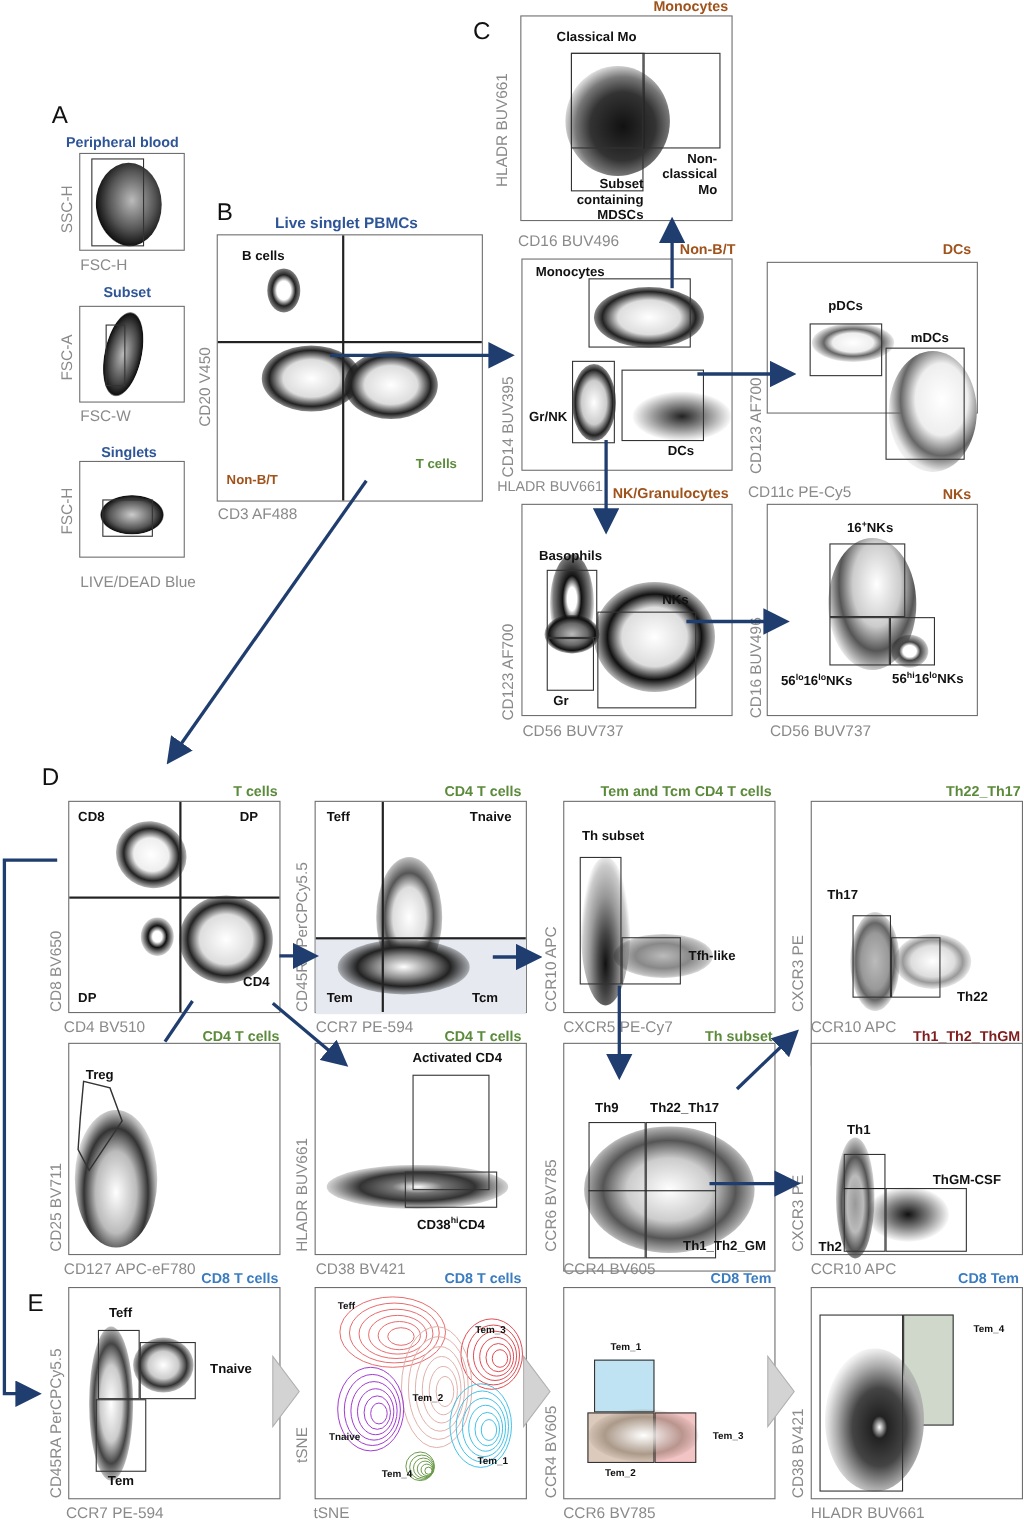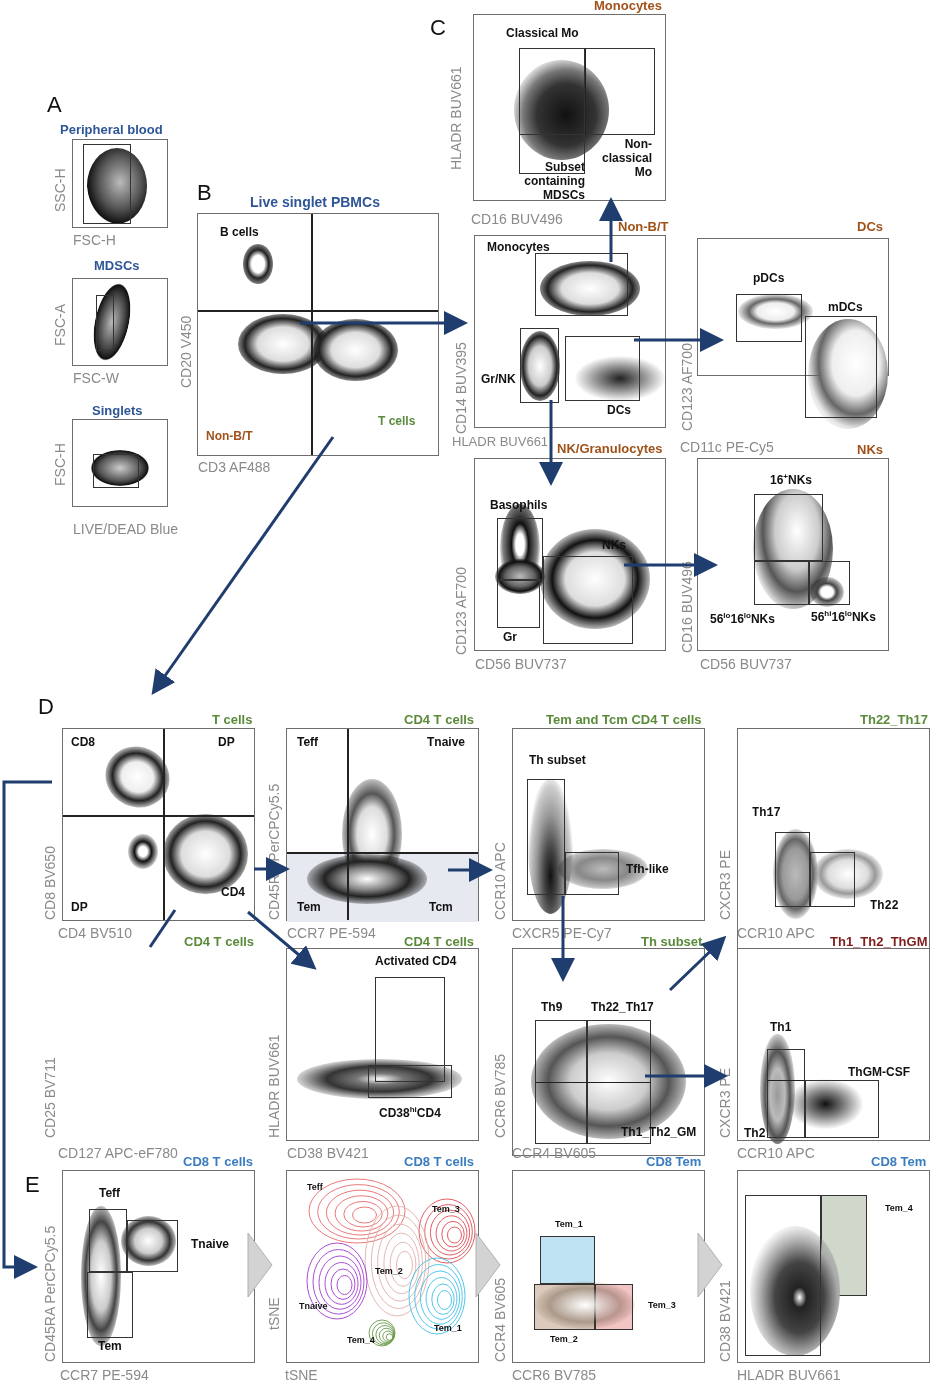--- a/index.html
+++ b/index.html
@@ -25,21 +25,21 @@
   <div class="panel-letter" style="left:47px;top:92px;">A</div>
 
   <div class="ptitle c-blue" style="left: 60px; top: 122px; color: rgb(46, 85, 151);">Peripheral blood</div>
   <div class="plot" style="left:72px;top:139px;width:96px;height:89px;">
     <div class="blob" style="left:14px;top:8px;width:60px;height:76px;background:radial-gradient(ellipse at 55% 45%,#bbb 0%,#555 45%,#111 70%,rgba(0,0,0,0) 72%);"></div>
     <div class="gate" style="left:10px;top:4px;width:48px;height:80px;"></div>
   </div>
   <div class="ylab" style="left: 52px; top: 212px; color: rgb(138, 138, 138);">SSC-H</div>
   <div class="xlab" style="left: 73px; top: 232px; color: rgb(138, 138, 138);">FSC-H</div>
 
-  <div class="ptitle c-blue" style="left: 94px; top: 258px; color: rgb(46, 85, 151);">MDSCs</div>
+  <div class="ptitle c-blue" style="left: 94px; top: 258px; color: rgb(46, 85, 151);">Subset</div>
   <div class="plot" style="left:72px;top:278px;width:96px;height:88px;">
     <div class="blob" style="left:22px;top:4px;width:34px;height:78px;background:radial-gradient(ellipse at 50% 50%,#bbb 0%,#444 50%,#111 68%,rgba(0,0,0,0) 72%);transform:rotate(12deg);"></div>
     <div class="gate" style="left:23px;top:16px;width:18px;height:56px;"></div>
   </div>
   <div class="ylab" style="left: 52px; top: 346px; color: rgb(138, 138, 138);">FSC-A</div>
   <div class="xlab" style="left: 73px; top: 370px; color: rgb(138, 138, 138);">FSC-W</div>
 
   <div class="ptitle c-blue" style="left: 92px; top: 403px; color: rgb(46, 85, 151);">Singlets</div>
   <div class="plot" style="left:72px;top:419px;width:96px;height:88px;">
     <div class="blob" style="left:18px;top:30px;width:58px;height:36px;background:radial-gradient(ellipse at 50% 50%,#ccc 0%,#555 50%,#111 68%,rgba(0,0,0,0) 72%);"></div>
@@ -172,32 +172,39 @@
     <div class="blob" style="left:45px;top:120px;width:90px;height:40px;background:radial-gradient(ellipse,#bbb 0%,#888 40%,rgba(0,0,0,0.25) 65%,rgba(0,0,0,0) 78%);"></div>
     <div class="gate" style="left:14px;top:50px;width:38px;height:116px;"></div>
     <div class="gate" style="left:52px;top:123px;width:54px;height:43px;"></div>
     <div class="glab" style="left:16px;top:25px;">Th subset</div>
     <div class="glab" style="left:113px;top:134px;">Tfh-like</div>
   </div>
   <div class="ylab" style="left: 492px; top: 920px; color: rgb(138, 138, 138);">CCR10 APC</div>
   <div class="xlab" style="left: 512px; top: 925px; color: rgb(138, 138, 138);">CXCR5 PE-Cy7</div>
 
   <div class="ptitle c-green" style="left: 860px; top: 712px; color: rgb(90, 138, 58);">Th22_Th17</div>
-  <div class="plot" style="left:737px;top:728px;width:193px;height:241px;font-family:Liberation Mono, monospace;">
+  <div class="plot" style="left:737px;top:728px;width:193px;height:241px;">
     <div class="blob" style="left:35px;top:100px;width:45px;height:90px;background:radial-gradient(ellipse,#bbb 0%,#999 40%,#666 55%,rgba(0,0,0,0.15) 70%,rgba(0,0,0,0) 80%);"></div>
     <div class="blob" style="left:75px;top:120px;width:70px;height:50px;background:radial-gradient(ellipse,#fff 0%,#ddd 40%,#999 55%,rgba(0,0,0,0.1) 70%,rgba(0,0,0,0) 80%);"></div>
     <div class="gate" style="left:37px;top:103px;width:35px;height:75px;"></div>
     <div class="gate" style="left:72px;top:123px;width:45px;height:55px;"></div>
     <div class="glab" style="left:14px;top:78px;">Th17</div>
     <div class="glab" style="left:132px;top:171px;">Th22</div>
   </div>
   <div class="ylab" style="left: 717px; top: 920px; color: rgb(138, 138, 138);">CXCR3 PE</div>
   <div class="xlab" style="left: 737px; top: 925px; color: rgb(138, 138, 138);">CCR10 APC</div>
 
   <div class="ptitle c-green" style="left: 184px; top: 934px; color: rgb(90, 138, 58);">CD4 T cells</div>
+  <div class="plot" style="left:62px;top:948px;width:193px;height:193px;">
+    <div class="blob" style="left:5px;top:60px;width:75px;height:125px;background:radial-gradient(ellipse at 50% 60%,#fff 0%,#bbb 35%,#333 55%,rgba(0,0,0,0.3) 68%,rgba(0,0,0,0) 78%);"></div>
+    <svg class="overlay" width="193" height="193">
+      <polygon points="8,96 10,67 13,34 37,40 48,70 18,115" fill="none" stroke="#333" stroke-width="1.3"></polygon>
+    </svg>
+    <div class="glab" style="left:15px;top:22px;">Treg</div>
+  </div>
   <div class="ylab" style="left: 42px; top: 1138px; color: rgb(138, 138, 138);">CD25 BV711</div>
   <div class="xlab" style="left: 58px; top: 1145px; color: rgb(138, 138, 138);">CD127  APC-eF780</div>
 
   <div class="ptitle c-green" style="left: 404px; top: 934px; color: rgb(90, 138, 58);">CD4 T cells</div>
   <div class="plot" style="left:286px;top:948px;width:193px;height:193px;">
     <div class="blob" style="left:10px;top:110px;width:165px;height:40px;background:radial-gradient(ellipse,#fff 0%,#777 20%,#333 45%,rgba(0,0,0,0.3) 65%,rgba(0,0,0,0) 78%);"></div>
     <div class="gate" style="left:88px;top:28px;width:70px;height:105px;"></div>
     <div class="gate" style="left:81px;top:116px;width:84px;height:33px;"></div>
     <div class="glab" style="left:88px;top:6px;">Activated CD4</div>
     <div class="glab" style="left:92px;top:156px;"><span>CD38</span><sup style="font-size:8px;">hi</sup><span>CD4</span></div>

